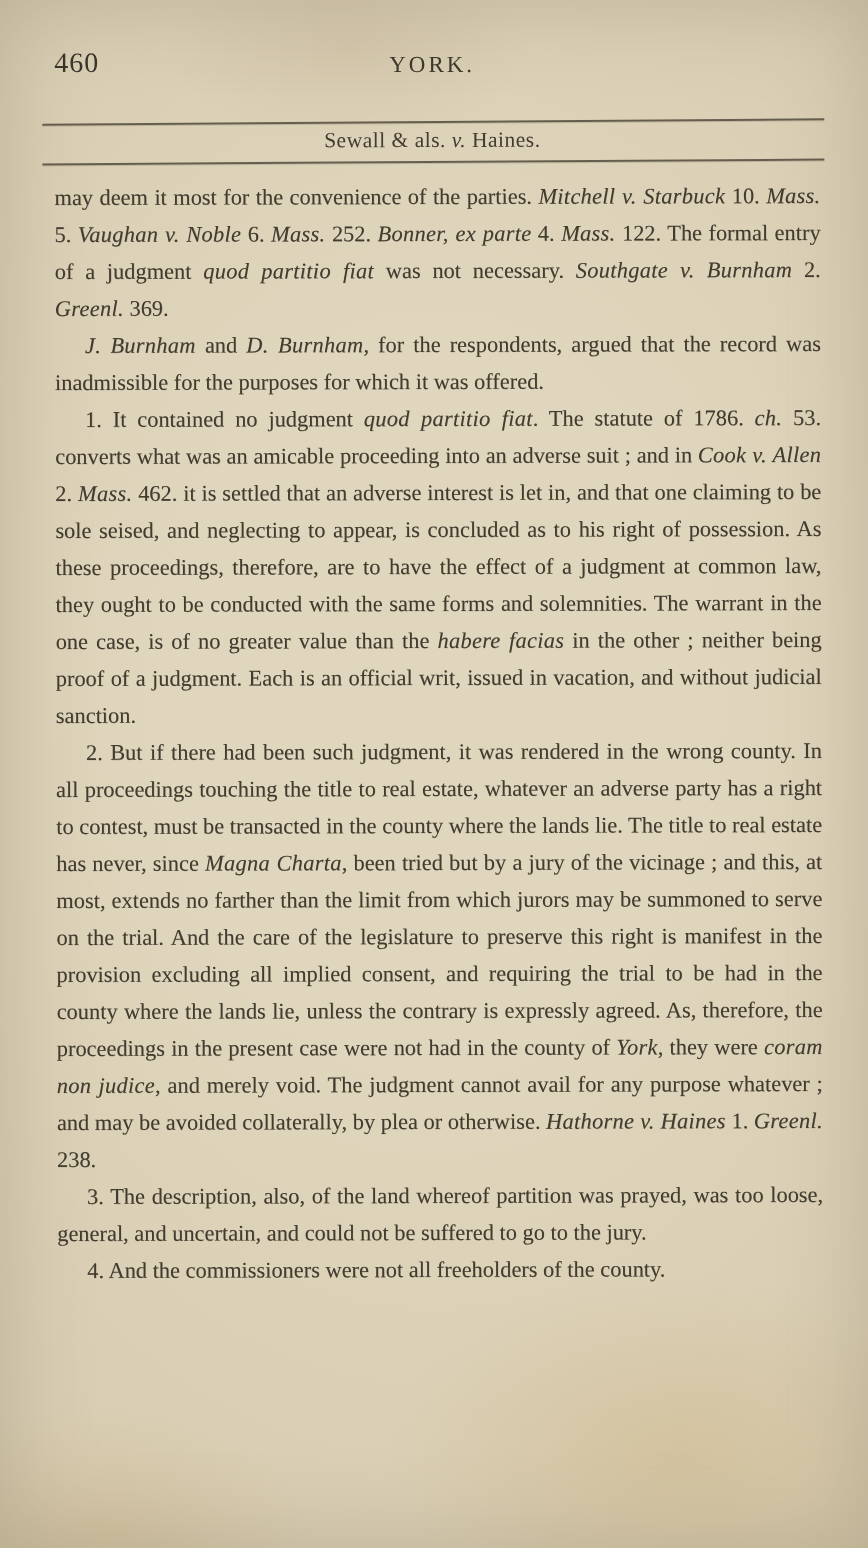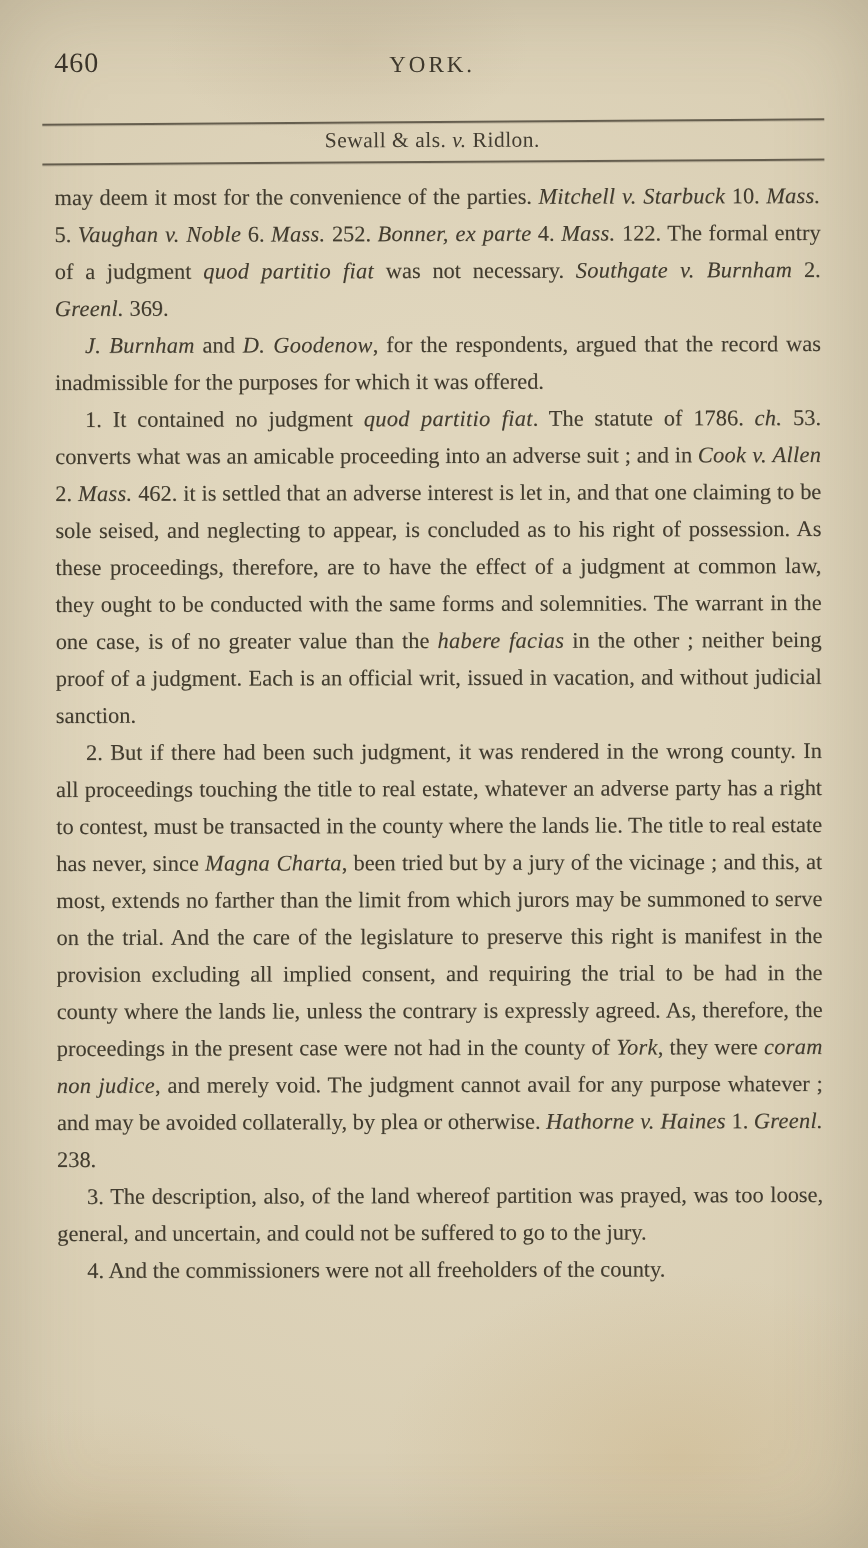--- a/index.html
+++ b/index.html
@@ -56,27 +56,27 @@
 
 <div class="page">
   <div class="tilt">
 
     <div class="page-number">460</div>
 
     <div class="running-head">YORK.</div>
 
     <div class="rule r1"></div>
 
-    <div class="case-title"><span>Sewall &amp; als. </span><i>v.</i><span> Ridlon.</span></div>
+    <div class="case-title"><span>Sewall &amp; als. </span><i>v.</i><span> Haines.</span></div>
 
     <div class="rule r2"></div>
 
     <div class="body-text" id="paragraphs">
         <p class=""><span>may deem it most for the convenience of the parties. </span><i>Mitchell v. Starbuck</i><span> 10. </span><i>Mass.</i><span> 5. </span><i>Vaughan v. Noble</i><span> 6. </span><i>Mass.</i><span> 252. </span><i>Bonner, ex parte</i><span> 4. </span><i>Mass.</i><span> 122. The formal entry of a judgment </span><i>quod partitio fiat</i><span> was not necessary. </span><i>Southgate v. Burnham</i><span> 2. </span><i>Greenl.</i><span> 369.</span></p>
-        <p class="indent"><i>J. Burnham</i><span> and </span><i>D. Goodenow</i><span>, for the respondents, argued that the record was inadmissible for the purposes for which it was offered.</span></p>
+        <p class="indent"><i>J. Burnham</i><span> and </span><i>D. Burnham</i><span>, for the respondents, argued that the record was inadmissible for the purposes for which it was offered.</span></p>
         <p class="indent"><span>1. It contained no judgment </span><i>quod partitio fiat</i><span>. The statute of 1786. </span><i>ch.</i><span> 53. converts what was an amicable proceeding into an adverse suit ; and in </span><i>Cook v. Allen</i><span> 2. </span><i>Mass.</i><span> 462. it is settled that an adverse interest is let in, and that one claiming to be sole seised, and neglecting to appear, is concluded as to his right of possession. As these proceedings, therefore, are to have the effect of a judgment at common law, they ought to be conducted with the same forms and solemnities. The warrant in the one case, is of no greater value than the </span><i>habere facias</i><span> in the other ; neither being proof of a judgment. Each is an official writ, issued in vacation, and without judicial sanction.</span></p>
         <p class="indent"><span>2. But if there had been such judgment, it was rendered in the wrong county. In all proceedings touching the title to real estate, whatever an adverse party has a right to contest, must be transacted in the county where the lands lie. The title to real estate has never, since </span><i>Magna Charta</i><span>, been tried but by a jury of the vicinage ; and this, at most, extends no farther than the limit from which jurors may be summoned to serve on the trial. And the care of the legislature to preserve this right is manifest in the provision excluding all implied consent, and requiring the trial to be had in the county where the lands lie, unless the contrary is expressly agreed. As, therefore, the proceedings in the present case were not had in the county of </span><i>York</i><span>, they were </span><i>coram non judice</i><span>, and merely void. The judgment cannot avail for any purpose whatever ; and may be avoided collaterally, by plea or otherwise. </span><i>Hathorne v. Haines</i><span> 1. </span><i>Greenl.</i><span> 238.</span></p>
         <p class="indent"><span>3. The description, also, of the land whereof partition was prayed, was too loose, general, and uncertain, and could not be suffered to go to the jury.</span></p>
         <p class="indent"><span>4. And the commissioners were not all freeholders of the county.</span></p>
       </div>
 
   </div>
 </div>
 
 </body></html>

